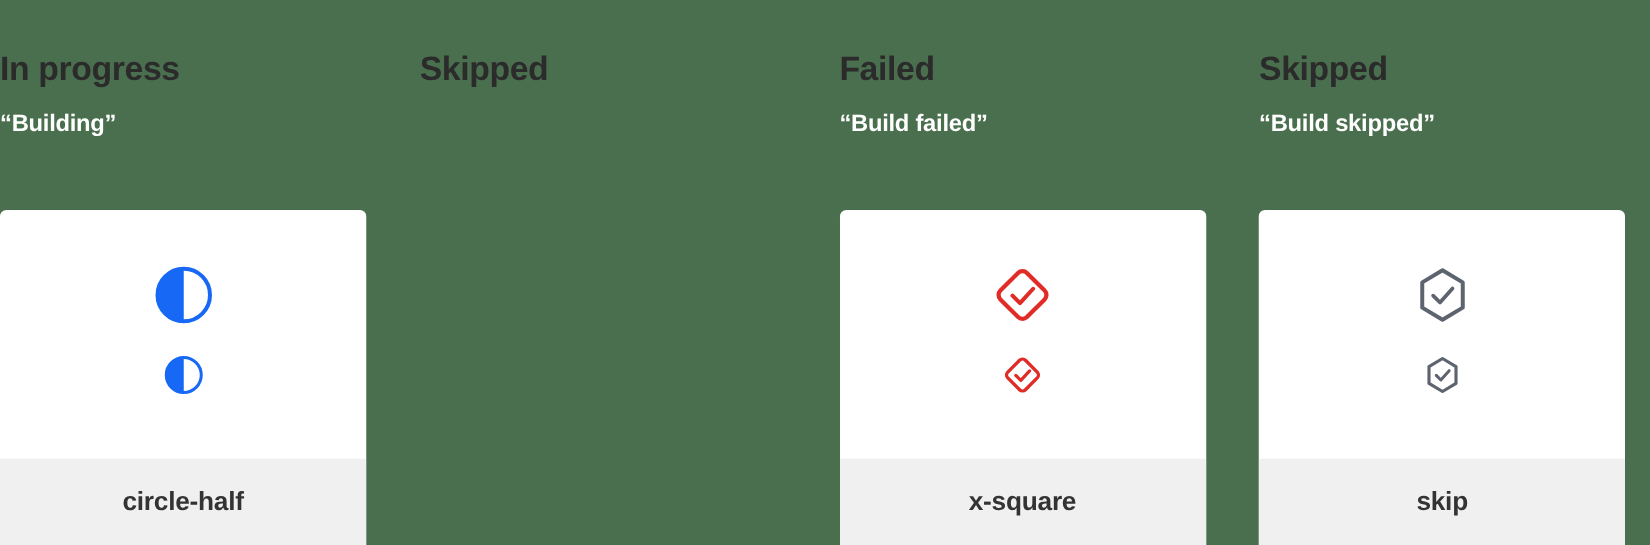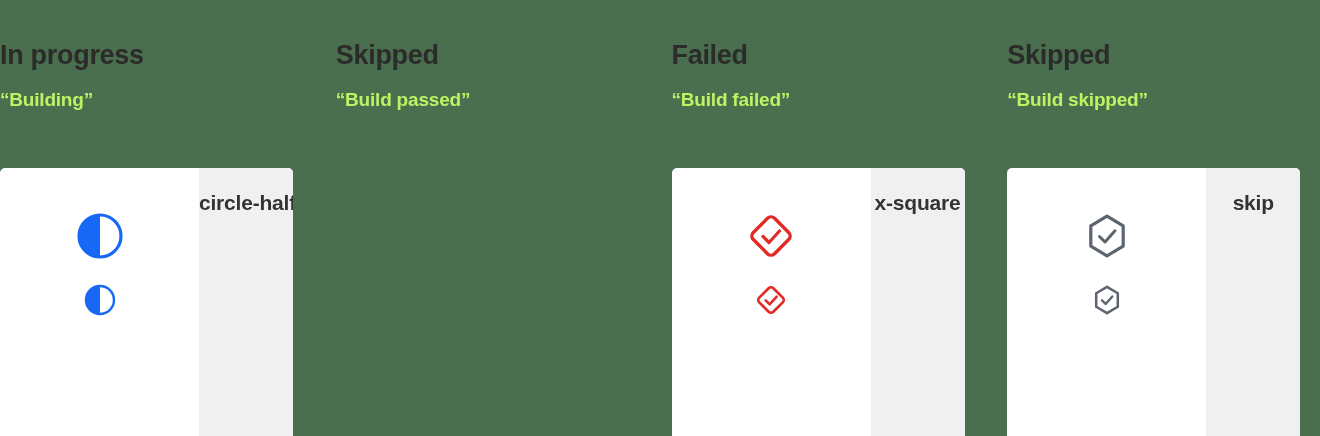--- a/index.html
+++ b/index.html
@@ -35,38 +35,38 @@
     color: #2b2b2b;
     letter-spacing: -0.3px;
     line-height: 1;
     margin-top: 42px;
     height: 30px;
     white-space: nowrap;
   }
   .subtitle {
     font-size: 19px;
     font-weight: bold;
-    color: #bef264;
+    color: #ffffff;
     letter-spacing: -0.2px;
     line-height: 1;
     margin-top: 18px;
     height: 22px;
     white-space: nowrap;
   }
   .card {
     position: absolute;
     top: 168px;
     left: 0;
     width: 293px;
     height: 268px;
     background: #ffffff;
     border-radius: 5px 5px 0 0;
     box-sizing: border-box;
     display: flex;
-    flex-direction: row;
+    flex-direction: column;
     overflow: hidden;
   }
   .icon-area {
     flex: 0 0 199px;
     display: flex;
     flex-direction: column;
     align-items: center;
     justify-content: flex-start;
     padding-top: 44px;
     box-sizing: border-box;
@@ -120,21 +120,20 @@
         </svg>
       </div>
       <div class="card-footer">
         <span class="card-label">circle-half</span>
       </div>
     </div>
   </div>
 
   <div class="col">
     <div class="heading">Skipped</div>
-    <div class="subtitle">“Build passed”</div>
   </div>
 
   <div class="col">
     <div class="heading">Failed</div>
     <div class="subtitle">“Build failed”</div>
     <div class="card">
       <div class="icon-area">
         <svg class="icon-big" viewBox="0 0 48 48">
           <g transform="rotate(45 24 24)">
             <rect x="9" y="9" width="30" height="30" rx="5" ry="5" fill="none" stroke="#e02b27" stroke-width="3.4"></rect>

